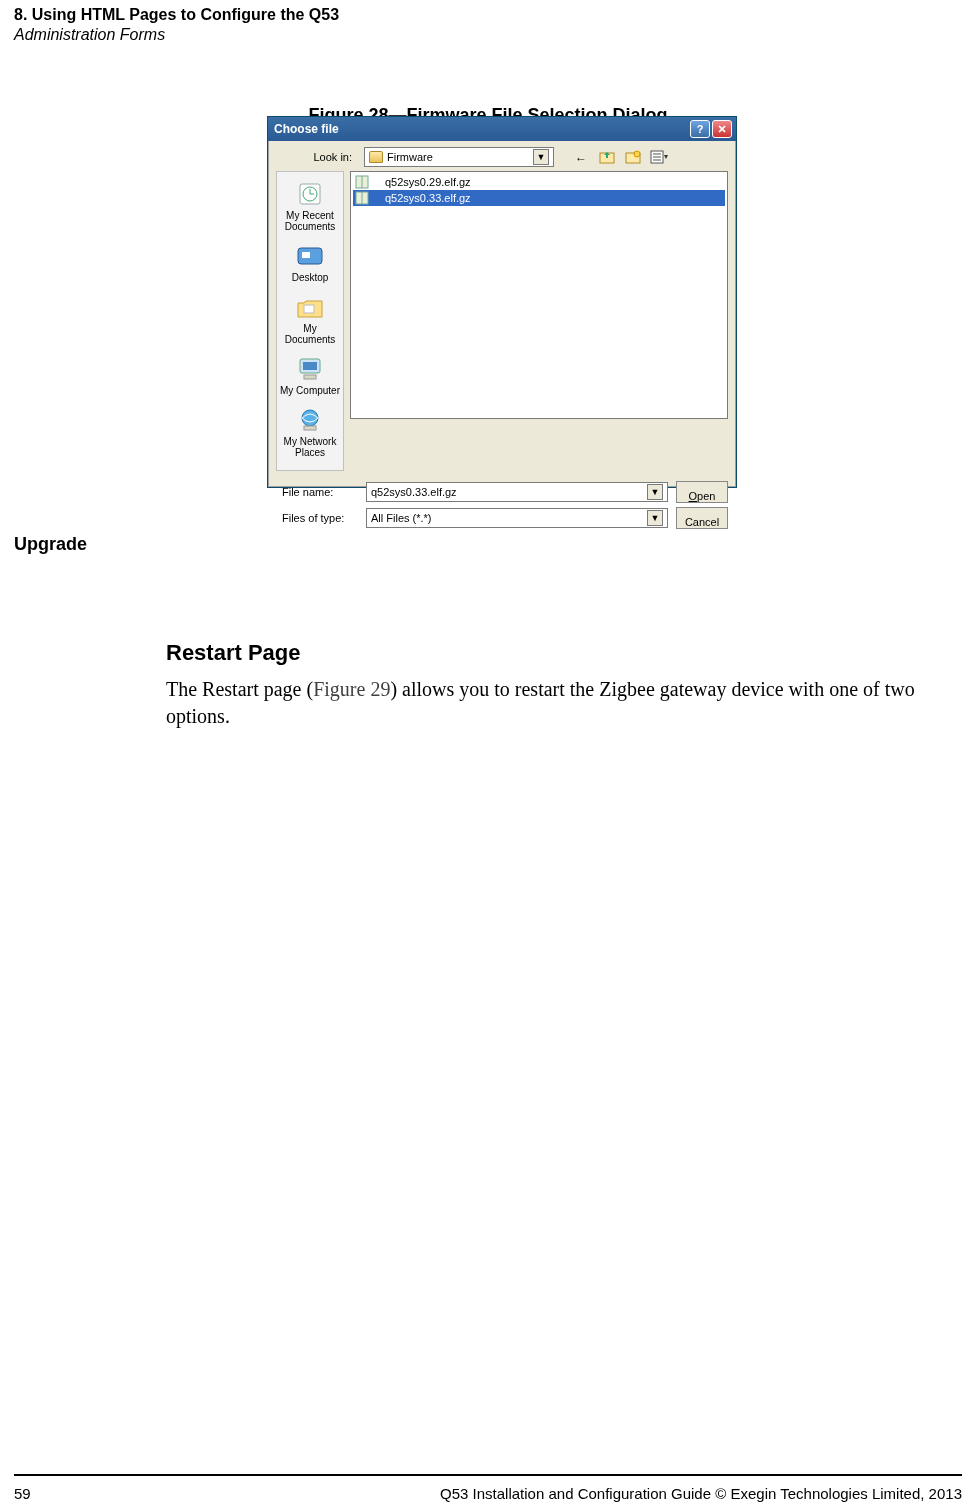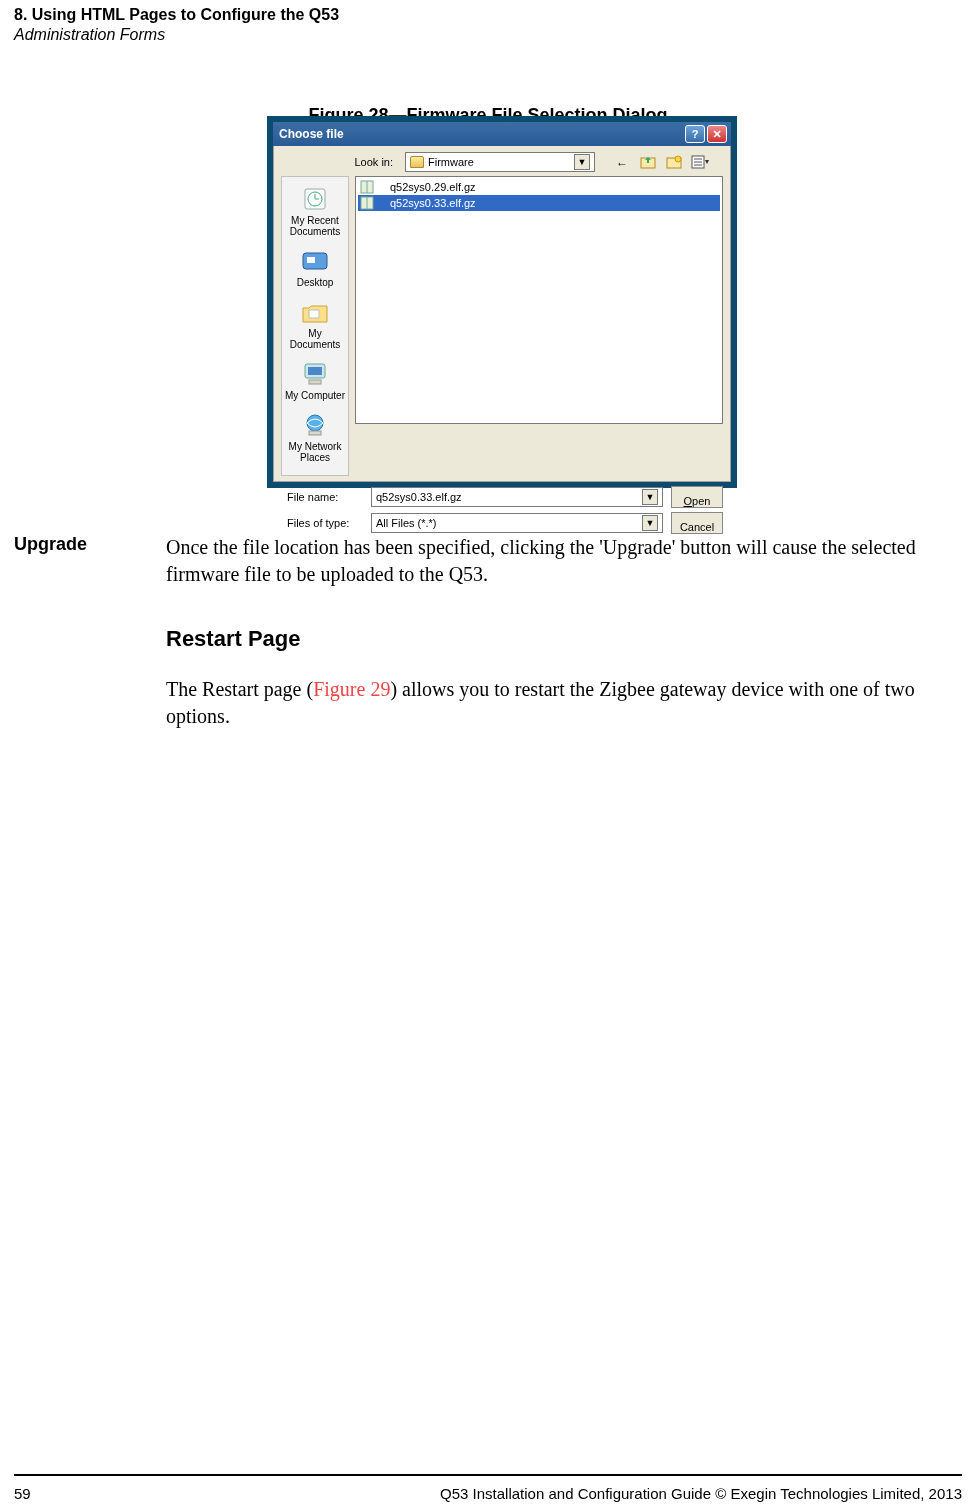--- a/index.html
+++ b/index.html
@@ -4,28 +4,28 @@
 <style>
   * { box-sizing: border-box; margin: 0; padding: 0; }
   html, body { width: 976px; height: 1512px; background: #fff; font-family: "Times New Roman", Times, serif; color: #000; }
   .page { position: relative; width: 976px; height: 1512px; }
   .header { position: absolute; top: 6px; left: 14px; }
   .header .line1 { font-family: Arial, Helvetica, sans-serif; font-weight: bold; font-size: 16px; }
   .header .line2 { font-family: Arial, Helvetica, sans-serif; font-style: italic; font-size: 16px; margin-top: 2px; }
   .figure-caption { position: absolute; top: 73px; left: 0; width: 100%; text-align: center; font-family: Arial, Helvetica, sans-serif; font-weight: bold; font-size: 18px; margin-top: 32px; }
 
   
-  .dialog { position: absolute; top: 116px; left: 267px; width: 470px; height: 372px; background: #ece9d8; border: 6px solid #0c4a6e; box-shadow: 0 0 0 1px #a0a0a0 inset; font-family: Tahoma, Arial, sans-serif; font-size: 11px; color: #000; }
+  .dialog { position: absolute; top: 116px; left: 267px; width: 470px; height: 372px; background: #ece9d8; border: 1px solid #0c4a6e; box-shadow: 0 0 0 1px #a0a0a0 inset; font-family: Tahoma, Arial, sans-serif; font-size: 11px; color: #000; }
   .titlebar { height: 24px; background: linear-gradient(to bottom, #3a6ea5, #2a5a95); display: flex; align-items: center; padding: 0 4px; color: #fff; }
   .titlebar .title { font-weight: bold; font-size: 12px; flex: 1; padding-left: 2px; }
   .titlebar .tb-btn { width: 20px; height: 18px; margin-left: 2px; border: 1px solid #fff; border-radius: 3px; display: flex; align-items: center; justify-content: center; font-size: 11px; font-weight: bold; }
   .tb-help { background: linear-gradient(to bottom,#6fa3e0,#3a6ea5); color:#fff; }
   .tb-close { background: linear-gradient(to bottom,#e88,#c33); color:#fff; }
 
-  .lookin-row { display: flex; align-items: center; padding: 6px 8px 4px 8px; gap: 6px; margin-left: 36px; }
+  .lookin-row { display: flex; align-items: center; padding: 6px 8px 4px 8px; gap: 6px; }
   .lookin-row .lbl { width: 82px; text-align: right; padding-right: 6px; }
   .lookin-combo { flex: 0 0 190px; height: 20px; background: #fff; border: 1px solid #7a7a7a; display: flex; align-items: center; padding: 0 4px; gap: 4px; }
   .lookin-combo .folder-ic { width: 14px; height: 12px; background: linear-gradient(to bottom,#ffe9a8,#e8c45a); border: 1px solid #b08a2a; border-radius: 2px 2px 0 0; }
   .lookin-combo .dd { margin-left: auto; width: 16px; height: 16px; border: 1px solid #7a7a7a; background: #ece9d8; display:flex; align-items:center; justify-content:center; font-size:9px; }
   .toolbar-icons { display: flex; align-items: center; gap: 8px; margin-left: 12px; }
   .toolbar-icons .ic { width: 18px; height: 18px; display:flex; align-items:center; justify-content:center; font-size: 12px; }
 
   .body-row { display: flex; padding: 0 8px; gap: 6px; }
   .places { width: 68px; background: #f3f3f3; border: 1px solid #c0c0c0; display: flex; flex-direction: column; align-items: center; padding: 6px 2px; gap: 2px; }
   .place { text-align: center; font-size: 10px; line-height: 1.1; padding: 2px 0 6px 0; width: 100%; }
@@ -43,23 +43,23 @@
   .brow .combo .dd { margin-left: auto; width: 16px; height: 16px; border: 1px solid #7a7a7a; background: #ece9d8; display:flex; align-items:center; justify-content:center; font-size:9px; }
   .dlg-btn { width: 52px; height: 22px; background: #ece9d8; border: 1px solid #888; font-size: 11px; display:flex; align-items:flex-end; justify-content:center; }
   .dlg-btn .ul { text-decoration: underline; }
 
   
   .para-block { position: absolute; left: 14px; }
   .upgrade-row { top: 534px; display: flex; align-items: flex-start; width: 940px; }
   .side-label { width: 152px; font-family: Arial, Helvetica, sans-serif; font-weight: bold; font-size: 18px; }
   .body-text { flex: 1; font-size: 20px; line-height: 1.35; }
   .section-head { font-family: Arial, Helvetica, sans-serif; font-weight: bold; font-size: 22px; }
-  .restart-head { top: 626px; left: 166px; position: absolute; }
+  .restart-head { top: 640px; left: 166px; position: absolute; }
   .restart-para { top: 676px; left: 166px; position: absolute; width: 788px; font-size: 20px; line-height: 1.35; }
-  .link { color: #ef4444; }
+  .link { color: #404040; }
 
   .footer-rule { position: absolute; left: 14px; right: 14px; bottom: 36px; height: 0; border-top: 2px solid #000; }
   .footer { position: absolute; left: 14px; right: 14px; bottom: 10px; display: flex; font-family: Arial, Helvetica, sans-serif; font-size: 15px; }
   .footer .pg { width: 40px; }
   .footer .ft { flex: 1; text-align: right; }
 </style>
 </head>
 <body>
 
 <div class="page">
@@ -190,21 +190,20 @@
         </div>
         <div class="dlg-btn">
             <span>Cancel</span>
           </div>
       </div>
     </div>
   </div>
 
   <div class="para-block upgrade-row">
     <div class="side-label">Upgrade</div>
-    <div class="body-text">Once the file location has been specified, clicking the 'Upgrade' button will cause the selected firmware file to be uploaded to the Q53.</div>
   </div>
 
   <div class="section-head restart-head">Restart Page</div>
 
   <div class="restart-para">
     <span>The Restart page (</span><span class="link">Figure 29</span><span>) allows you to restart the Zigbee gateway device with one of two options.</span>
   </div>
 
   <div class="footer-rule"></div>
   <div class="footer">

